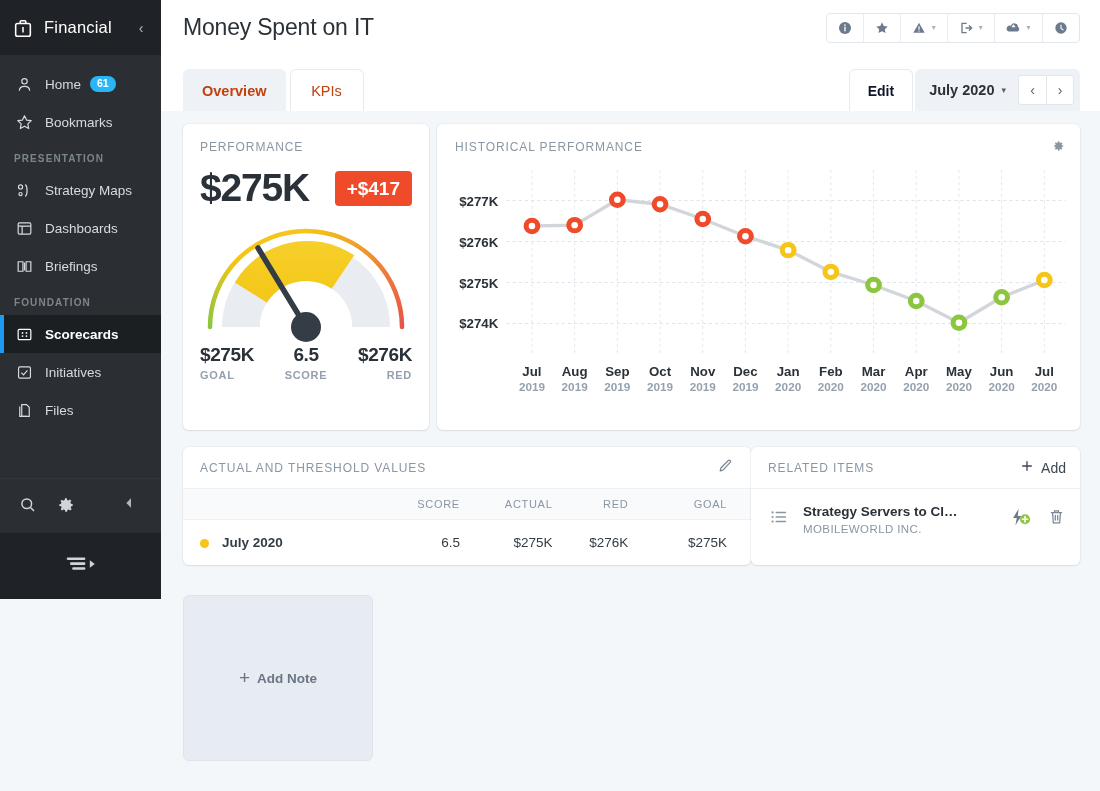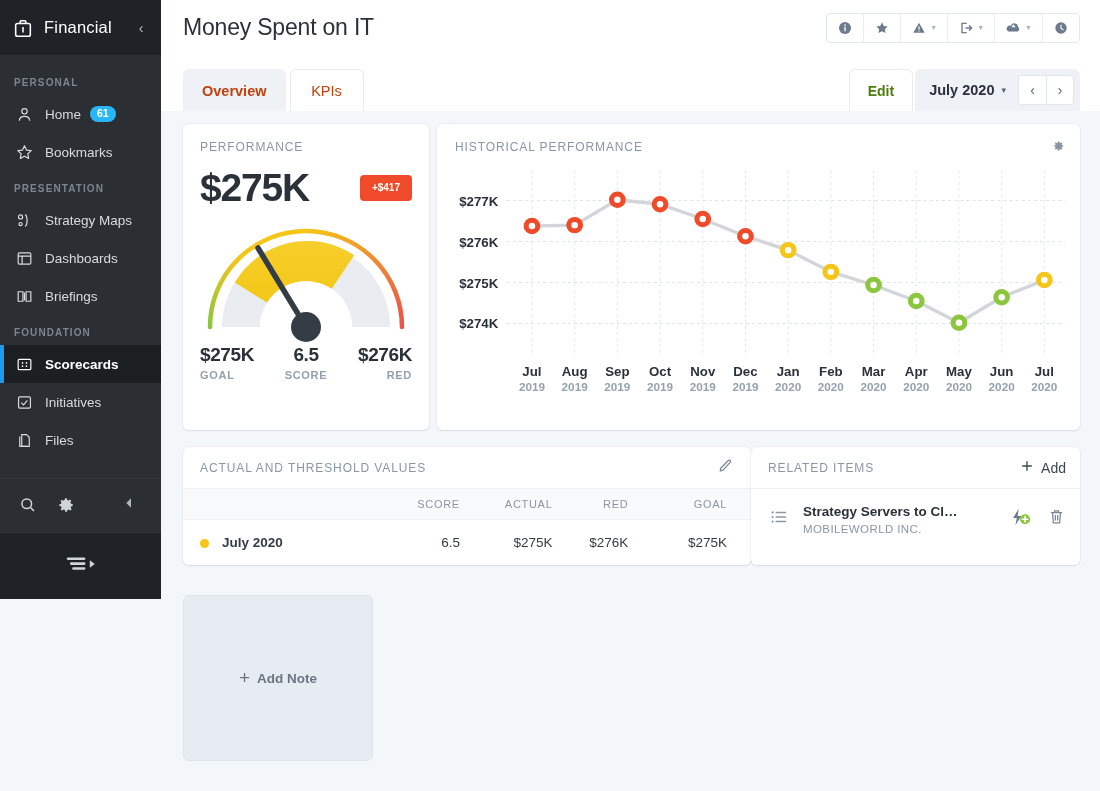--- a/index.html
+++ b/index.html
@@ -88,21 +88,21 @@
     display: flex; align-items: center; justify-content: center;
     font-size: 14.5px; color: #c2410c; cursor: pointer;
     border-radius: 6px 6px 0 0; background: #fff; margin-right: 4px;
     border: 1px solid transparent; border-bottom: none;
   }
   .tab.active { background: #eef2f7; font-weight: bold; }
   .tab.inactive { border-color: #e7ebf0; }
   .tabbar .grow { flex: 1; }
   .edit-btn {
     height: 42px; padding: 0 18px; display: flex; align-items: center;
-    font-size: 14px; font-weight: bold; color: #4d7c0f; cursor: pointer;
+    font-size: 14px; font-weight: bold; color: #0f172a; cursor: pointer;
     background: #fff; border: 1px solid #e7ebf0; border-bottom: none;
     border-radius: 6px 6px 0 0; margin-right: 2px;
   }
   .period-wrap {
     height: 42px; background: #eef2f7; display: flex; align-items: center;
     padding: 0 6px 0 14px; border-radius: 6px 6px 0 0;
   }
   .period-label { font-size: 14.5px; font-weight: bold; color: #2b3138; margin-right: 7px; cursor: pointer;}
   .period-caret { font-size: 9px; color: #55606d; margin-right: 12px; cursor: pointer;}
   .nav-btn {
@@ -124,21 +124,21 @@
     font-size: 12px; letter-spacing: .9px; color: #8b96a3;
     font-weight: normal; text-transform: uppercase;
   }
 
   
   .perf-card { width: 246px; flex: 0 0 246px; height: 306px; padding: 16px 17px 0; position: relative;}
   .perf-value-row { display: flex; align-items: center; margin-top: 12px; }
   .perf-value { font-size: 39px; font-weight: bold; color: #2b3138; letter-spacing: -1.2px; }
   .perf-delta {
     margin-left: auto; background: #ef4a2a; color: #fff; font-weight: bold;
-    font-size: 10px; border-radius: 4px; padding: 8px 12px; line-height: 1;
+    font-size: 19px; border-radius: 4px; padding: 8px 12px; line-height: 1;
   }
   .gauge-wrap { position: relative; height: 118px; margin-top: 12px; }
   .gauge-stats { display: flex; justify-content: space-between; align-items: flex-start; margin-top: 4px; }
   .gs { text-align: center; }
   .gs.left { text-align: left; }
   .gs.right { text-align: right; }
   .gs-val { font-size: 19px; font-weight: bold; color: #2b3138; letter-spacing: -.4px;}
   .gs-lab { font-size: 11px; font-weight: bold; color: #94a0ad; letter-spacing: .7px; margin-top: 3px;}
 
   
@@ -210,21 +210,20 @@
           <path d="M9 7V5a1 1 0 0 1 1-1h4a1 1 0 0 1 1 1v2"></path>
           <path d="M12 11v6"></path>
         </svg>
       </span>
       <span class="brand-text">Financial</span>
       <span class="brand-collapse">‹</span>
     </div>
 
     <div class="sb-scroll">
 
-      <div class="sb-section">PERSONAL</div>
       <div class="sb-item">
         <span class="ico">
           <svg viewBox="0 0 24 24" width="19" height="19" fill="none" stroke="#d7dbdf" stroke-width="1.5">
             <circle cx="12" cy="8" r="3.4"></circle>
               <path d="M5.5 20c0-3.6 2.9-5.6 6.5-5.6s6.5 2 6.5 5.6"></path>
           </svg>
         </span>
         <span>Home</span>
         <span class="badge-count">61</span>
       </div>

